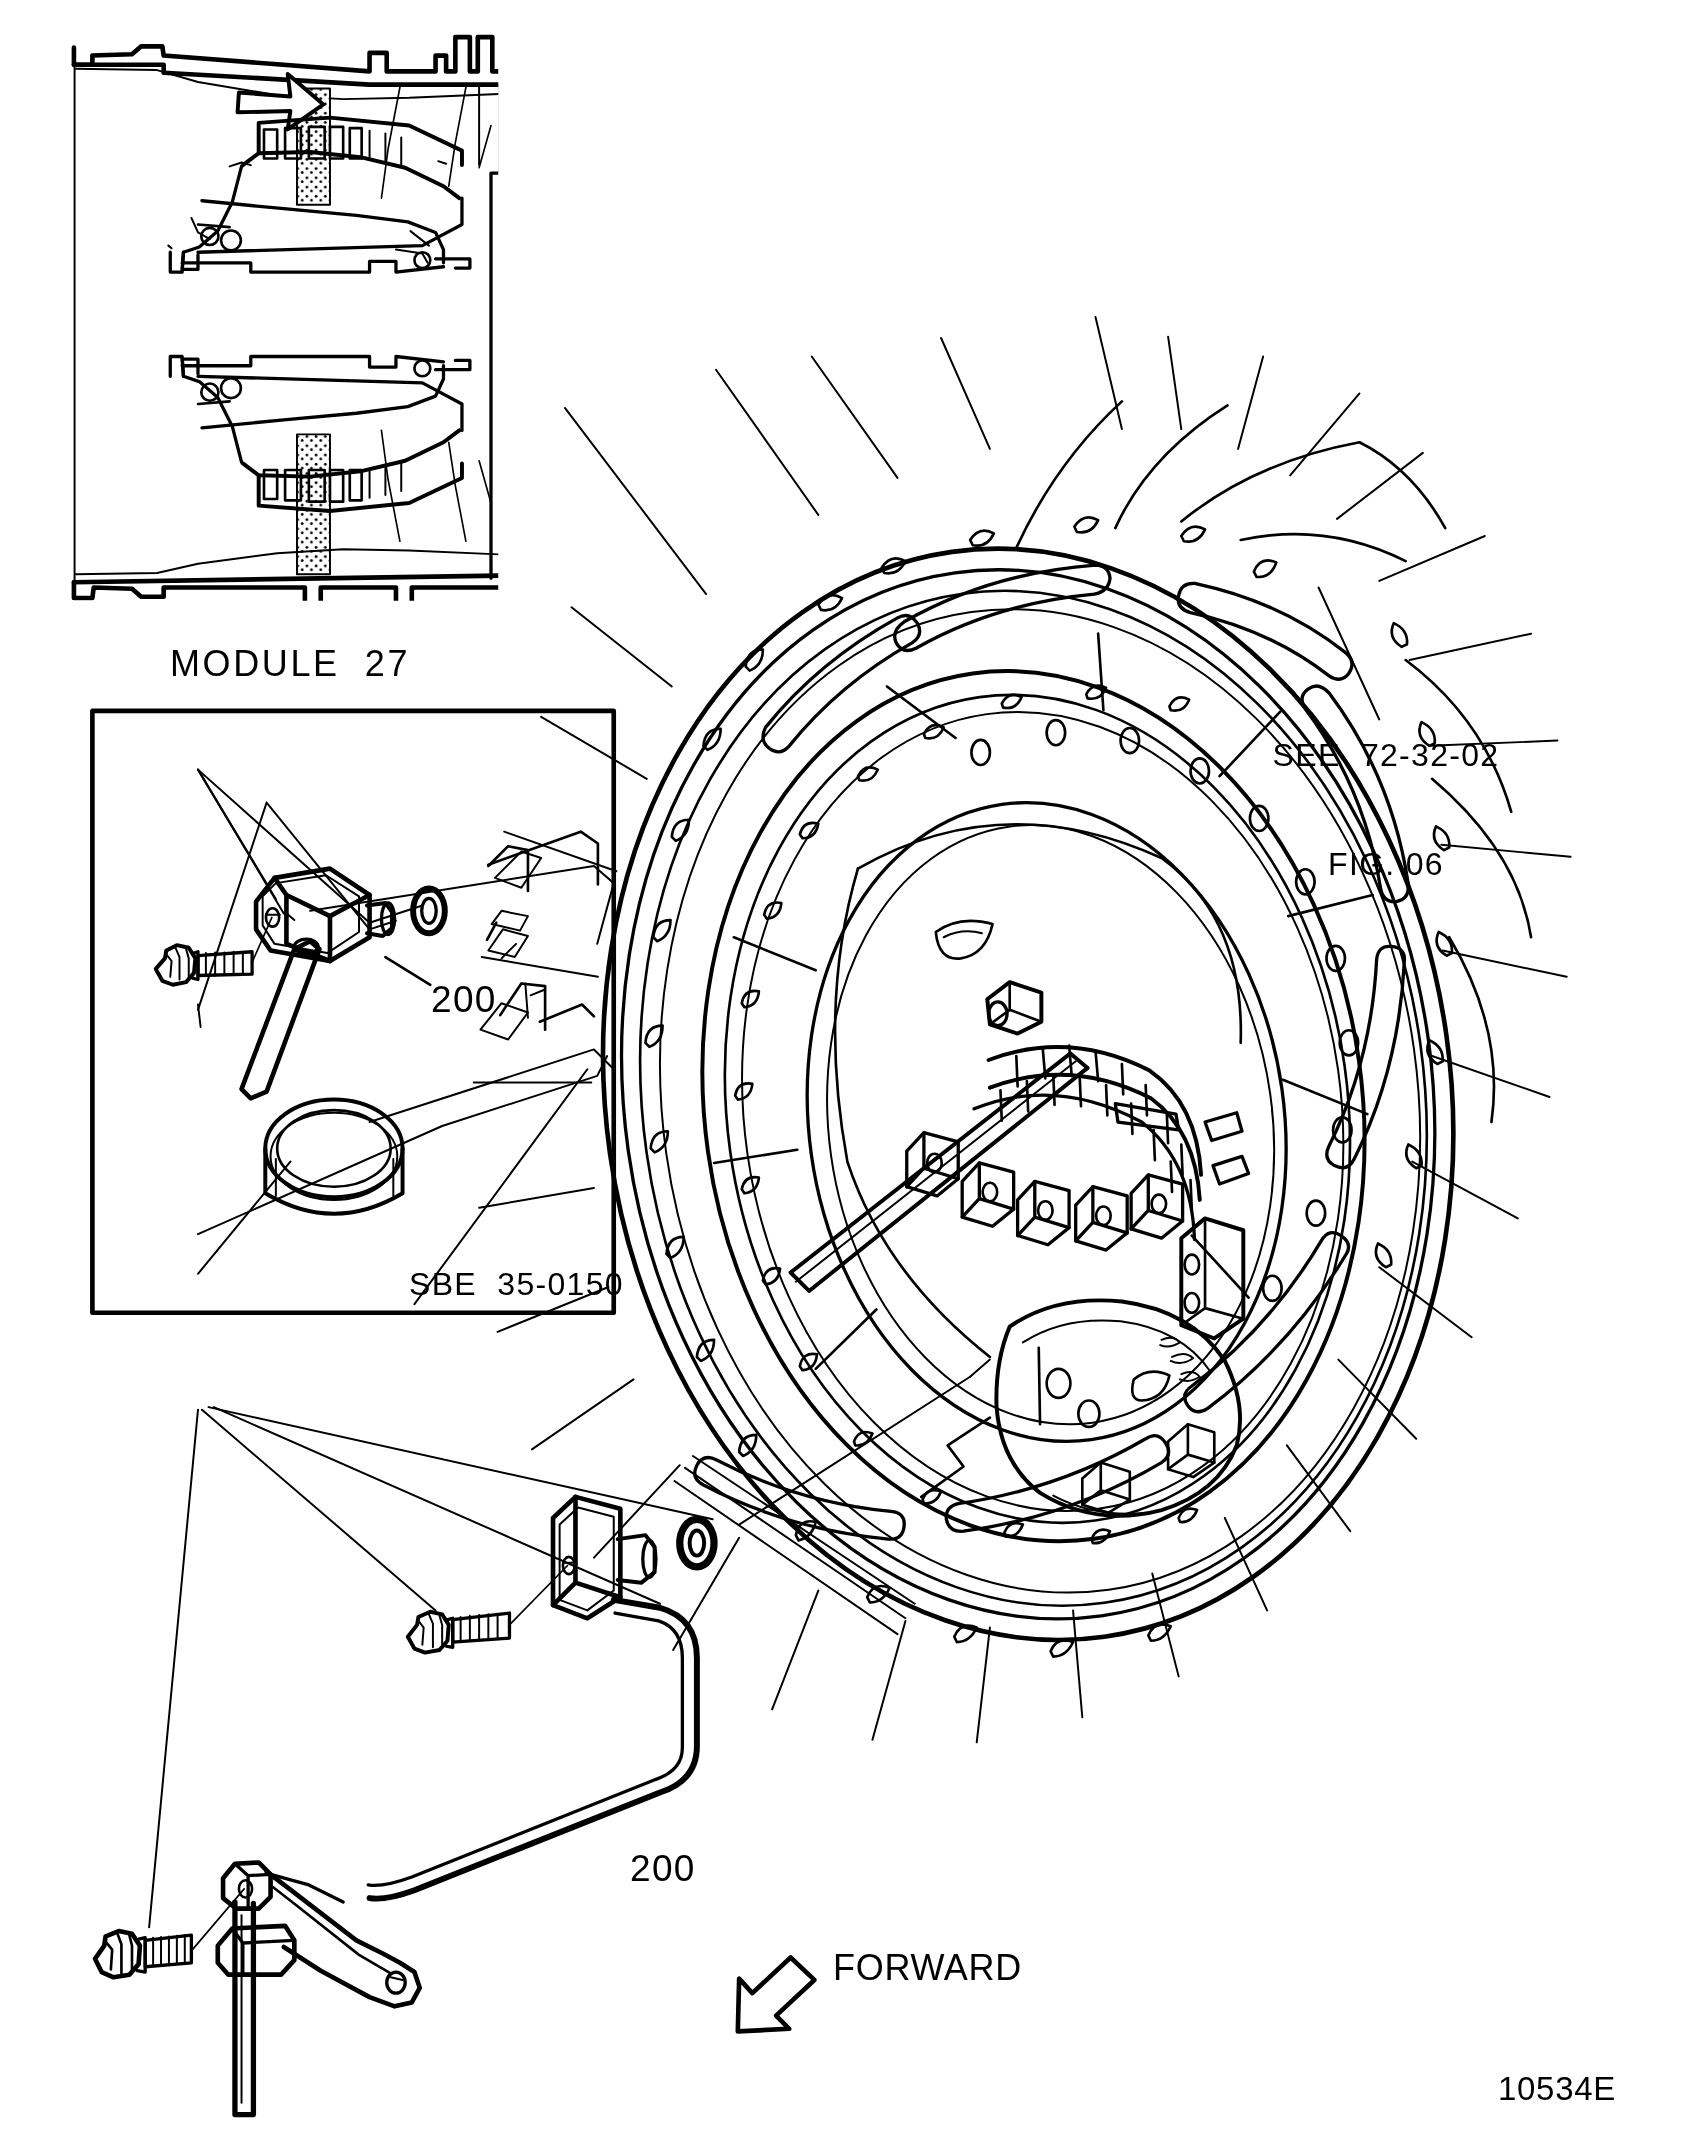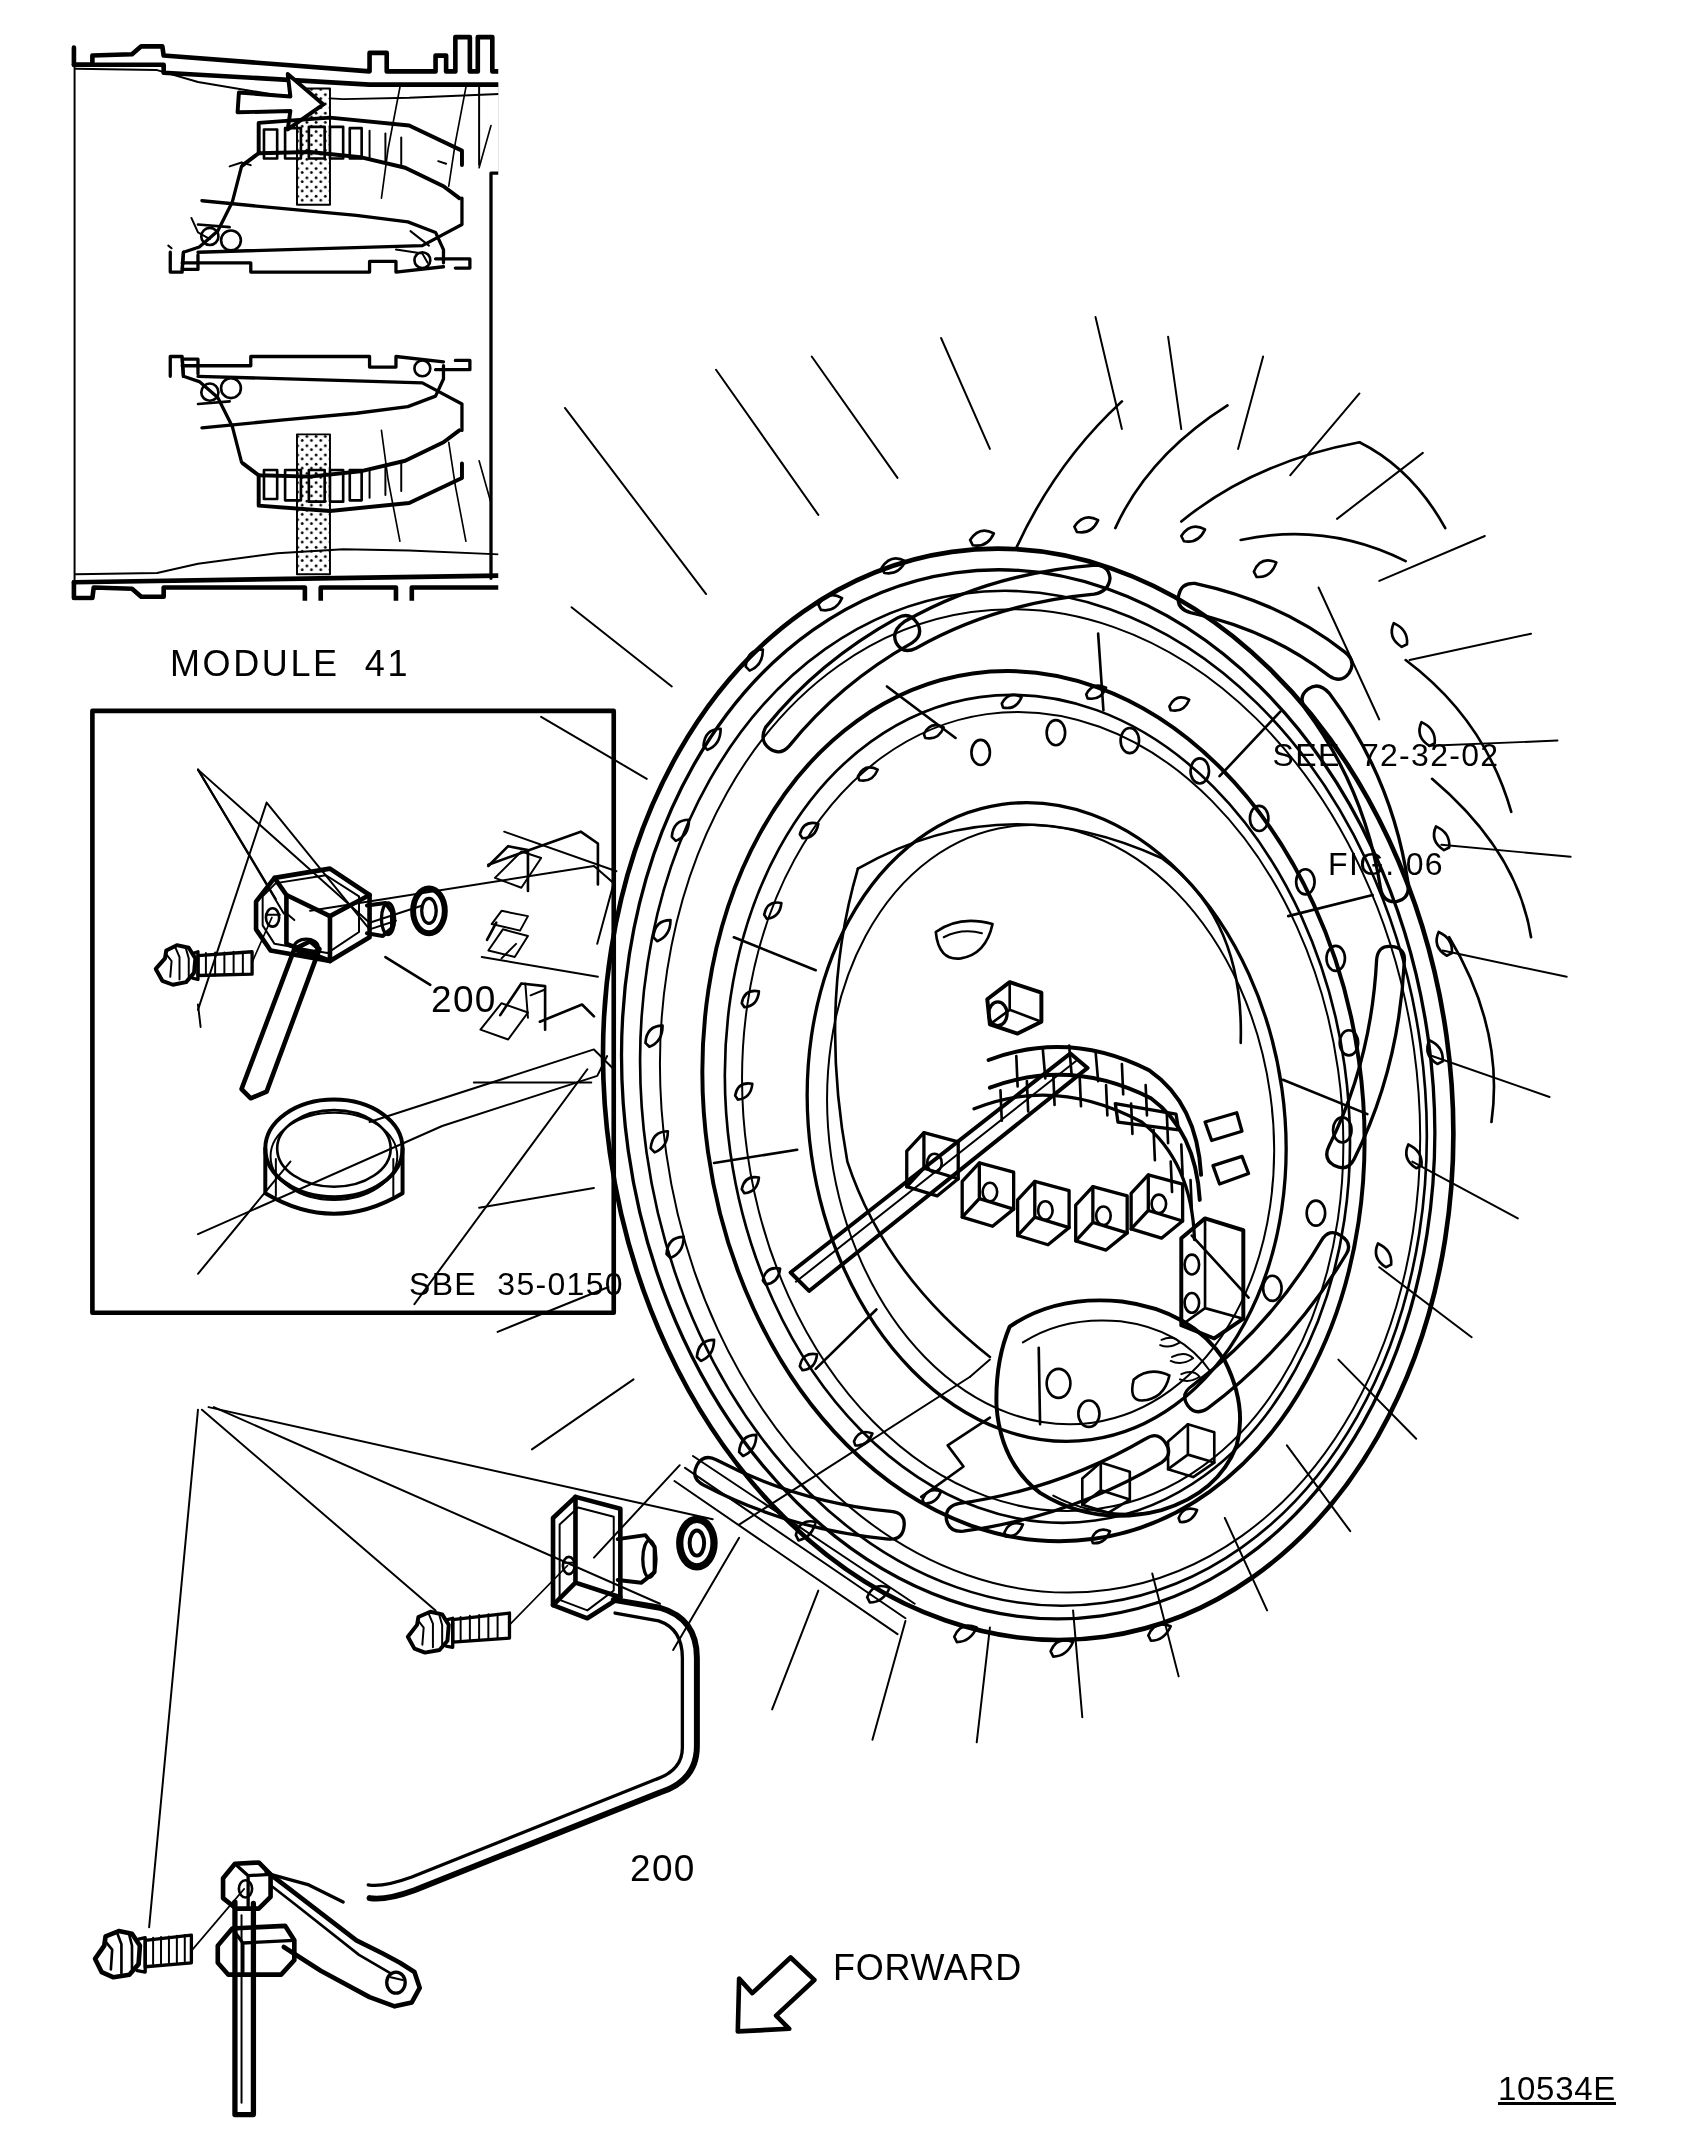--- a/index.html
+++ b/index.html
@@ -10,21 +10,21 @@
     color:#000;
   }
   .stage{position:absolute;left:0;top:0;width:1700px;height:2151px;}
   svg.layer{position:absolute;left:0;top:0;width:1700px;height:2151px;}
   .lbl{position:absolute;white-space:pre;color:#000;letter-spacing:0.7px;}
   .lbl-module{font-size:36px;letter-spacing:2.6px;}
   .lbl-ref{font-size:32px;letter-spacing:1.3px;line-height:1.14;}
   .lbl-sbe{font-size:32px;letter-spacing:1.3px;}
   .lbl-callout{font-size:37px;letter-spacing:1.3px;margin-left:36px;}
   .lbl-forward{font-size:36px;letter-spacing:0.7px;text-align:right;}
-  .lbl-fig{font-size:33px;letter-spacing:0.7px;text-decoration:underline;}
+  .lbl-fig{font-size:33px;letter-spacing:0.7px;}
   .center{text-align:center;}
 </style>
 </head>
 <body>
 
 <div class="stage">
 
   <svg class="layer" viewBox="0 0 2576 3259">
     <defs>
       <pattern id="hatchDots" width="14" height="14" patternUnits="userSpaceOnUse">
@@ -499,21 +499,21 @@
       <path d="M1396 2268 L1460 2222 L1436 2190 L1500 2148" stroke-width="4"></path>
     </g>
 
     <g>
       <path d="M1198 2966 L1140 3020 L1120 2998 L1118 3078 L1196 3074 L1176 3054 L1234 3000 Z" stroke="#000" stroke-width="7" fill="#fff"></path>
     </g>
 
     </g>
   </svg>
 
-  <div class="lbl lbl-module" style="left:170px;top:643px;">MODULE  41</div>
+  <div class="lbl lbl-module" style="left:170px;top:643px;">MODULE  27</div>
 
   <div class="lbl lbl-sbe" style="left:409px;top:1266px;">SBE  35-0150</div>
 
 
   <div class="lbl lbl-ref center" style="left:1254px;top:664px;width:264px;">
     <div>SEE  72-32-02</div>
     <div>FIG. 06</div>
   </div>
 
   <div class="lbl lbl-callout" style="left:395px;top:979px;">200</div>

